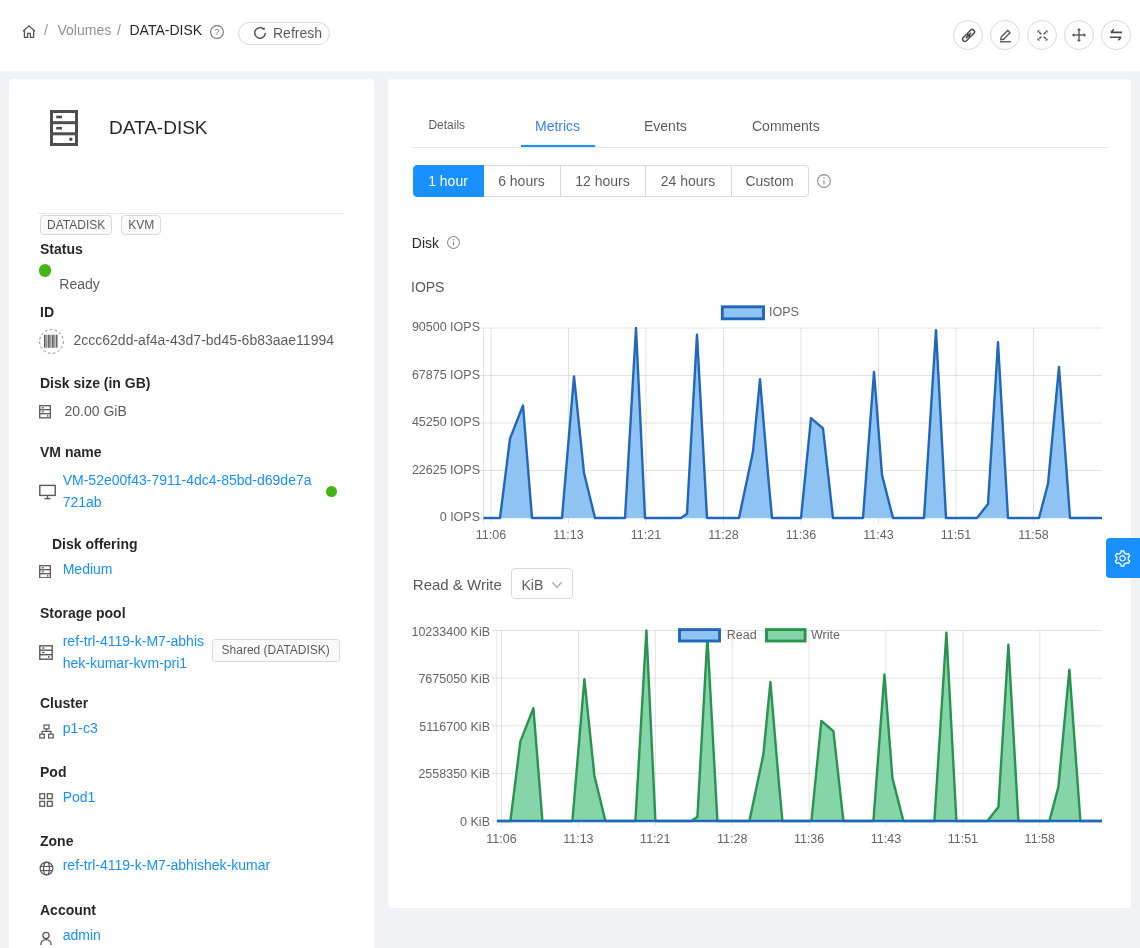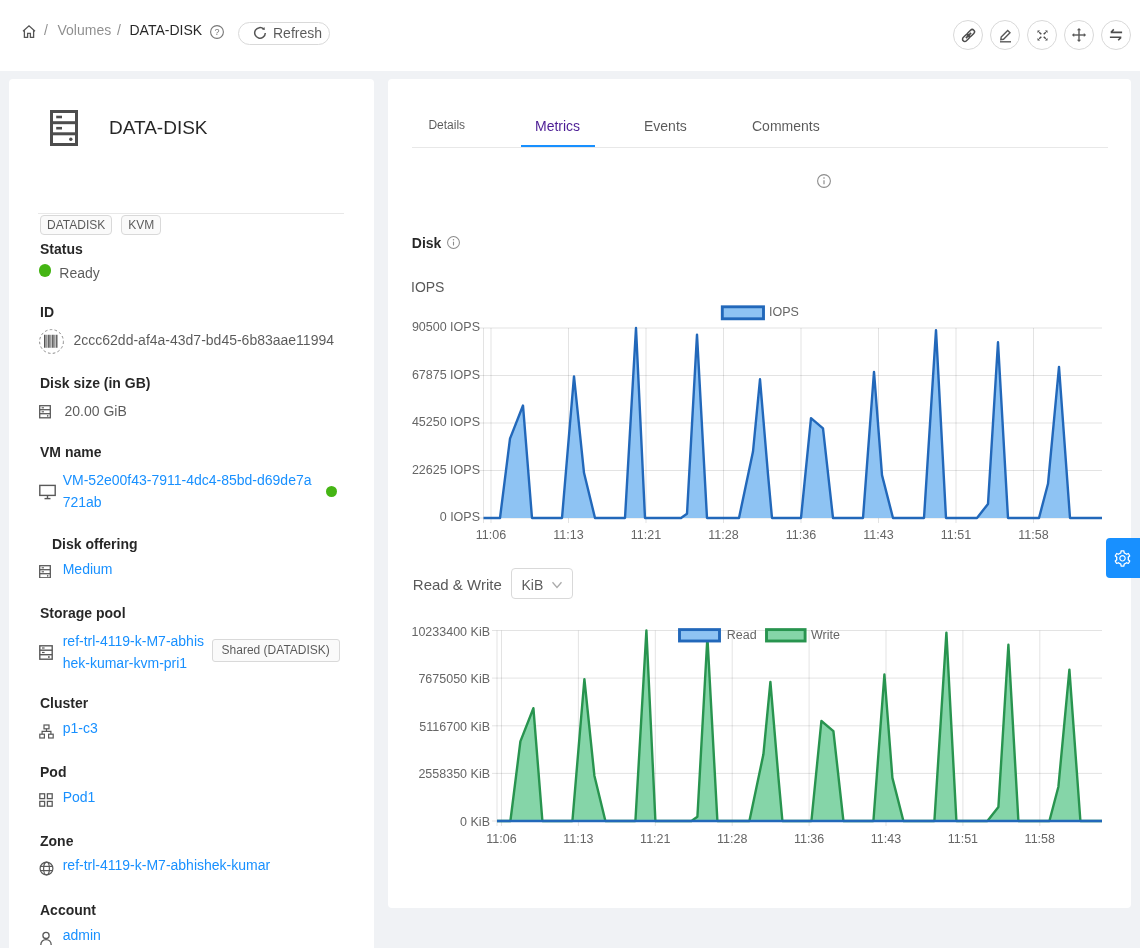--- a/index.html
+++ b/index.html
@@ -93,21 +93,21 @@
     <line x1="1.5" y1="23.8" x2="26.5" y2="23.8" stroke="#4d4d4d" stroke-width="3"></line>
     <line x1="6.2" y1="7" x2="12" y2="7" stroke="#4d4d4d" stroke-width="2.6"></line>
     <line x1="6.2" y1="18.2" x2="12" y2="18.2" stroke="#4d4d4d" stroke-width="2.6"></line>
     <circle cx="20.8" cy="29.2" r="1.7" fill="#4d4d4d"></circle>
   </svg>
   <div class="abs" style="left:100px;top:37.5px;font-size:19px;color:rgba(0,0,0,.85);">DATA-DISK</div>
   <div class="abs" style="left:31px;top:89.8px;margin-top:46px;"><span class="tag">DATADISK</span><span class="tag" style="margin-left:9px;">KVM</span></div>
   <div class="abs" style="left:29px;top:133.5px;width:306px;height:1px;background:#e8e8e8;"></div>
   <div class="abs lbl" style="left:31px;top:160.2px;">Status</div>
   <div class="abs" style="left:29.5px;top:185px;width:12.5px;height:12.5px;border-radius:50%;background:#45b514;"></div>
-  <div class="abs val" style="left:50.3px;top:184px;text-align:center;">Ready</div>
+  <div class="abs val" style="left:50.3px;top:195px;text-align:center;">Ready</div>
   <div class="abs lbl" style="left:31px;top:222.5px;">ID</div>
   <svg class="abs" style="left:30.2px;top:250.2px;" width="25" height="25" viewBox="0 0 25 25">
     <circle cx="12.5" cy="12.5" r="11.9" fill="none" stroke="#8c8c8c" stroke-width="1" stroke-dasharray="2.6 2.3"></circle>
     <g stroke="#4d4d4d">
         <line x1="5.8" y1="5.8" x2="5.8" y2="18.8" stroke-width="1.5"></line>
     <line x1="7.9" y1="5.8" x2="7.9" y2="18.8" stroke-width="0.9"></line>
     <line x1="9.9" y1="5.8" x2="9.9" y2="18.8" stroke-width="1.5"></line>
     <line x1="11.9" y1="5.8" x2="11.9" y2="18.8" stroke-width="0.9"></line>
     <line x1="13.9" y1="5.8" x2="13.9" y2="18.8" stroke-width="1.5"></line>
     <line x1="15.9" y1="5.8" x2="15.9" y2="18.8" stroke-width="0.9"></line>
@@ -185,31 +185,38 @@
   <div class="abs lbl" style="left:31px;top:820.5px;">Account</div>
   <svg class="abs" style="left:30px;top:852px;" width="14" height="15" viewBox="0 0 14 15" fill="none" stroke="#595959" stroke-width="1.3">
     <circle cx="7" cy="4.4" r="3.1"></circle>
     <path d="M1.8 14 C1.8 10.5 4.1 8.7 7 8.7 C9.9 8.7 12.2 10.5 12.2 14"></path>
   </svg>
   <div class="abs" style="left:53.7px;top:846.8px;"><a>admin</a></div>
 </div>
 
 <div class="card" id="rightcard">
   <div class="abs" style="left:40.4px;top:39px;font-size:12px;color:rgba(0,0,0,.65);">Details</div>
-  <div class="abs" style="left:147px;top:39px;font-size:14px;color:#4c1d95;text-align:center;">Metrics</div>
+  <div class="abs" style="left:147px;top:39px;font-size:14px;color:#3b82f6;text-align:center;">Metrics</div>
   <div class="abs" style="left:256px;top:39px;font-size:14px;color:rgba(0,0,0,.65);">Events</div>
   <div class="abs" style="left:364px;top:39px;font-size:14px;color:rgba(0,0,0,.65);">Comments</div>
   <div class="abs" style="left:24px;top:68px;width:696px;height:1px;background:#e8e8e8;"></div>
   <div class="abs" style="left:133px;top:65.5px;width:74px;height:2.5px;background:#1890ff;"></div>
+  <div class="abs" style="left:24.5px;top:85.5px;display:flex;height:32px;font-size:14px;">
+    <div style="background:#1890ff;color:#fff;border:1px solid #1890ff;border-radius:4px 0 0 4px;width:71px;display:flex;align-items:center;justify-content:center;">1 hour</div>
+    <div style="background:#fff;color:rgba(0,0,0,.65);border:1px solid #d9d9d9;border-left:none;width:77px;display:flex;align-items:center;justify-content:center;">6 hours</div>
+    <div style="background:#fff;color:rgba(0,0,0,.65);border:1px solid #d9d9d9;border-left:none;width:85px;display:flex;align-items:center;justify-content:center;">12 hours</div>
+    <div style="background:#fff;color:rgba(0,0,0,.65);border:1px solid #d9d9d9;border-left:none;width:86px;display:flex;align-items:center;justify-content:center;">24 hours</div>
+    <div style="background:#fff;color:rgba(0,0,0,.65);border:1px solid #d9d9d9;border-left:none;border-radius:0 4px 4px 0;width:77px;display:flex;align-items:center;justify-content:center;">Custom</div>
+  </div>
   <svg class="abs" style="left:429px;top:95px;" width="14" height="14" viewBox="0 0 14 14">
     <circle cx="7" cy="7" r="6.4" fill="none" stroke="#8c8c8c" stroke-width="1.1"></circle>
     <line x1="7" y1="6.2" x2="7" y2="10.2" stroke="#8c8c8c" stroke-width="1.2"></line>
     <circle cx="7" cy="4" r="0.8" fill="#8c8c8c"></circle>
   </svg>
-  <div class="abs" style="left:23.8px;top:156px;font-size:14px;font-weight:bold;color:rgba(0,0,0,.85);text-align:center;">Disk</div>
+  <div class="abs" style="left:23.8px;top:156px;font-size:14px;font-weight:normal;color:rgba(0,0,0,.85);text-align:center;">Disk</div>
   <svg class="abs" style="left:59.4px;top:157.1px;" width="13" height="13" viewBox="0 0 14 14">
     <circle cx="7" cy="7" r="6.4" fill="none" stroke="#8c8c8c" stroke-width="1.1"></circle>
     <line x1="7" y1="6.2" x2="7" y2="10.2" stroke="#8c8c8c" stroke-width="1.2"></line>
     <circle cx="7" cy="4" r="0.8" fill="#8c8c8c"></circle>
   </svg>
   <div class="abs" style="left:23px;top:199.6px;font-size:14px;color:#595959;">IOPS</div>
   <svg class="abs" style="left:0px;top:221px;" width="743" height="254" viewBox="388 300 743 254" font-family="Liberation Sans">
     <g stroke="rgba(0,0,0,0.11)" stroke-width="1">
       <line x1="478" y1="328" x2="1102" y2="328"></line>
       <line x1="478" y1="375.5" x2="1102" y2="375.5"></line>

